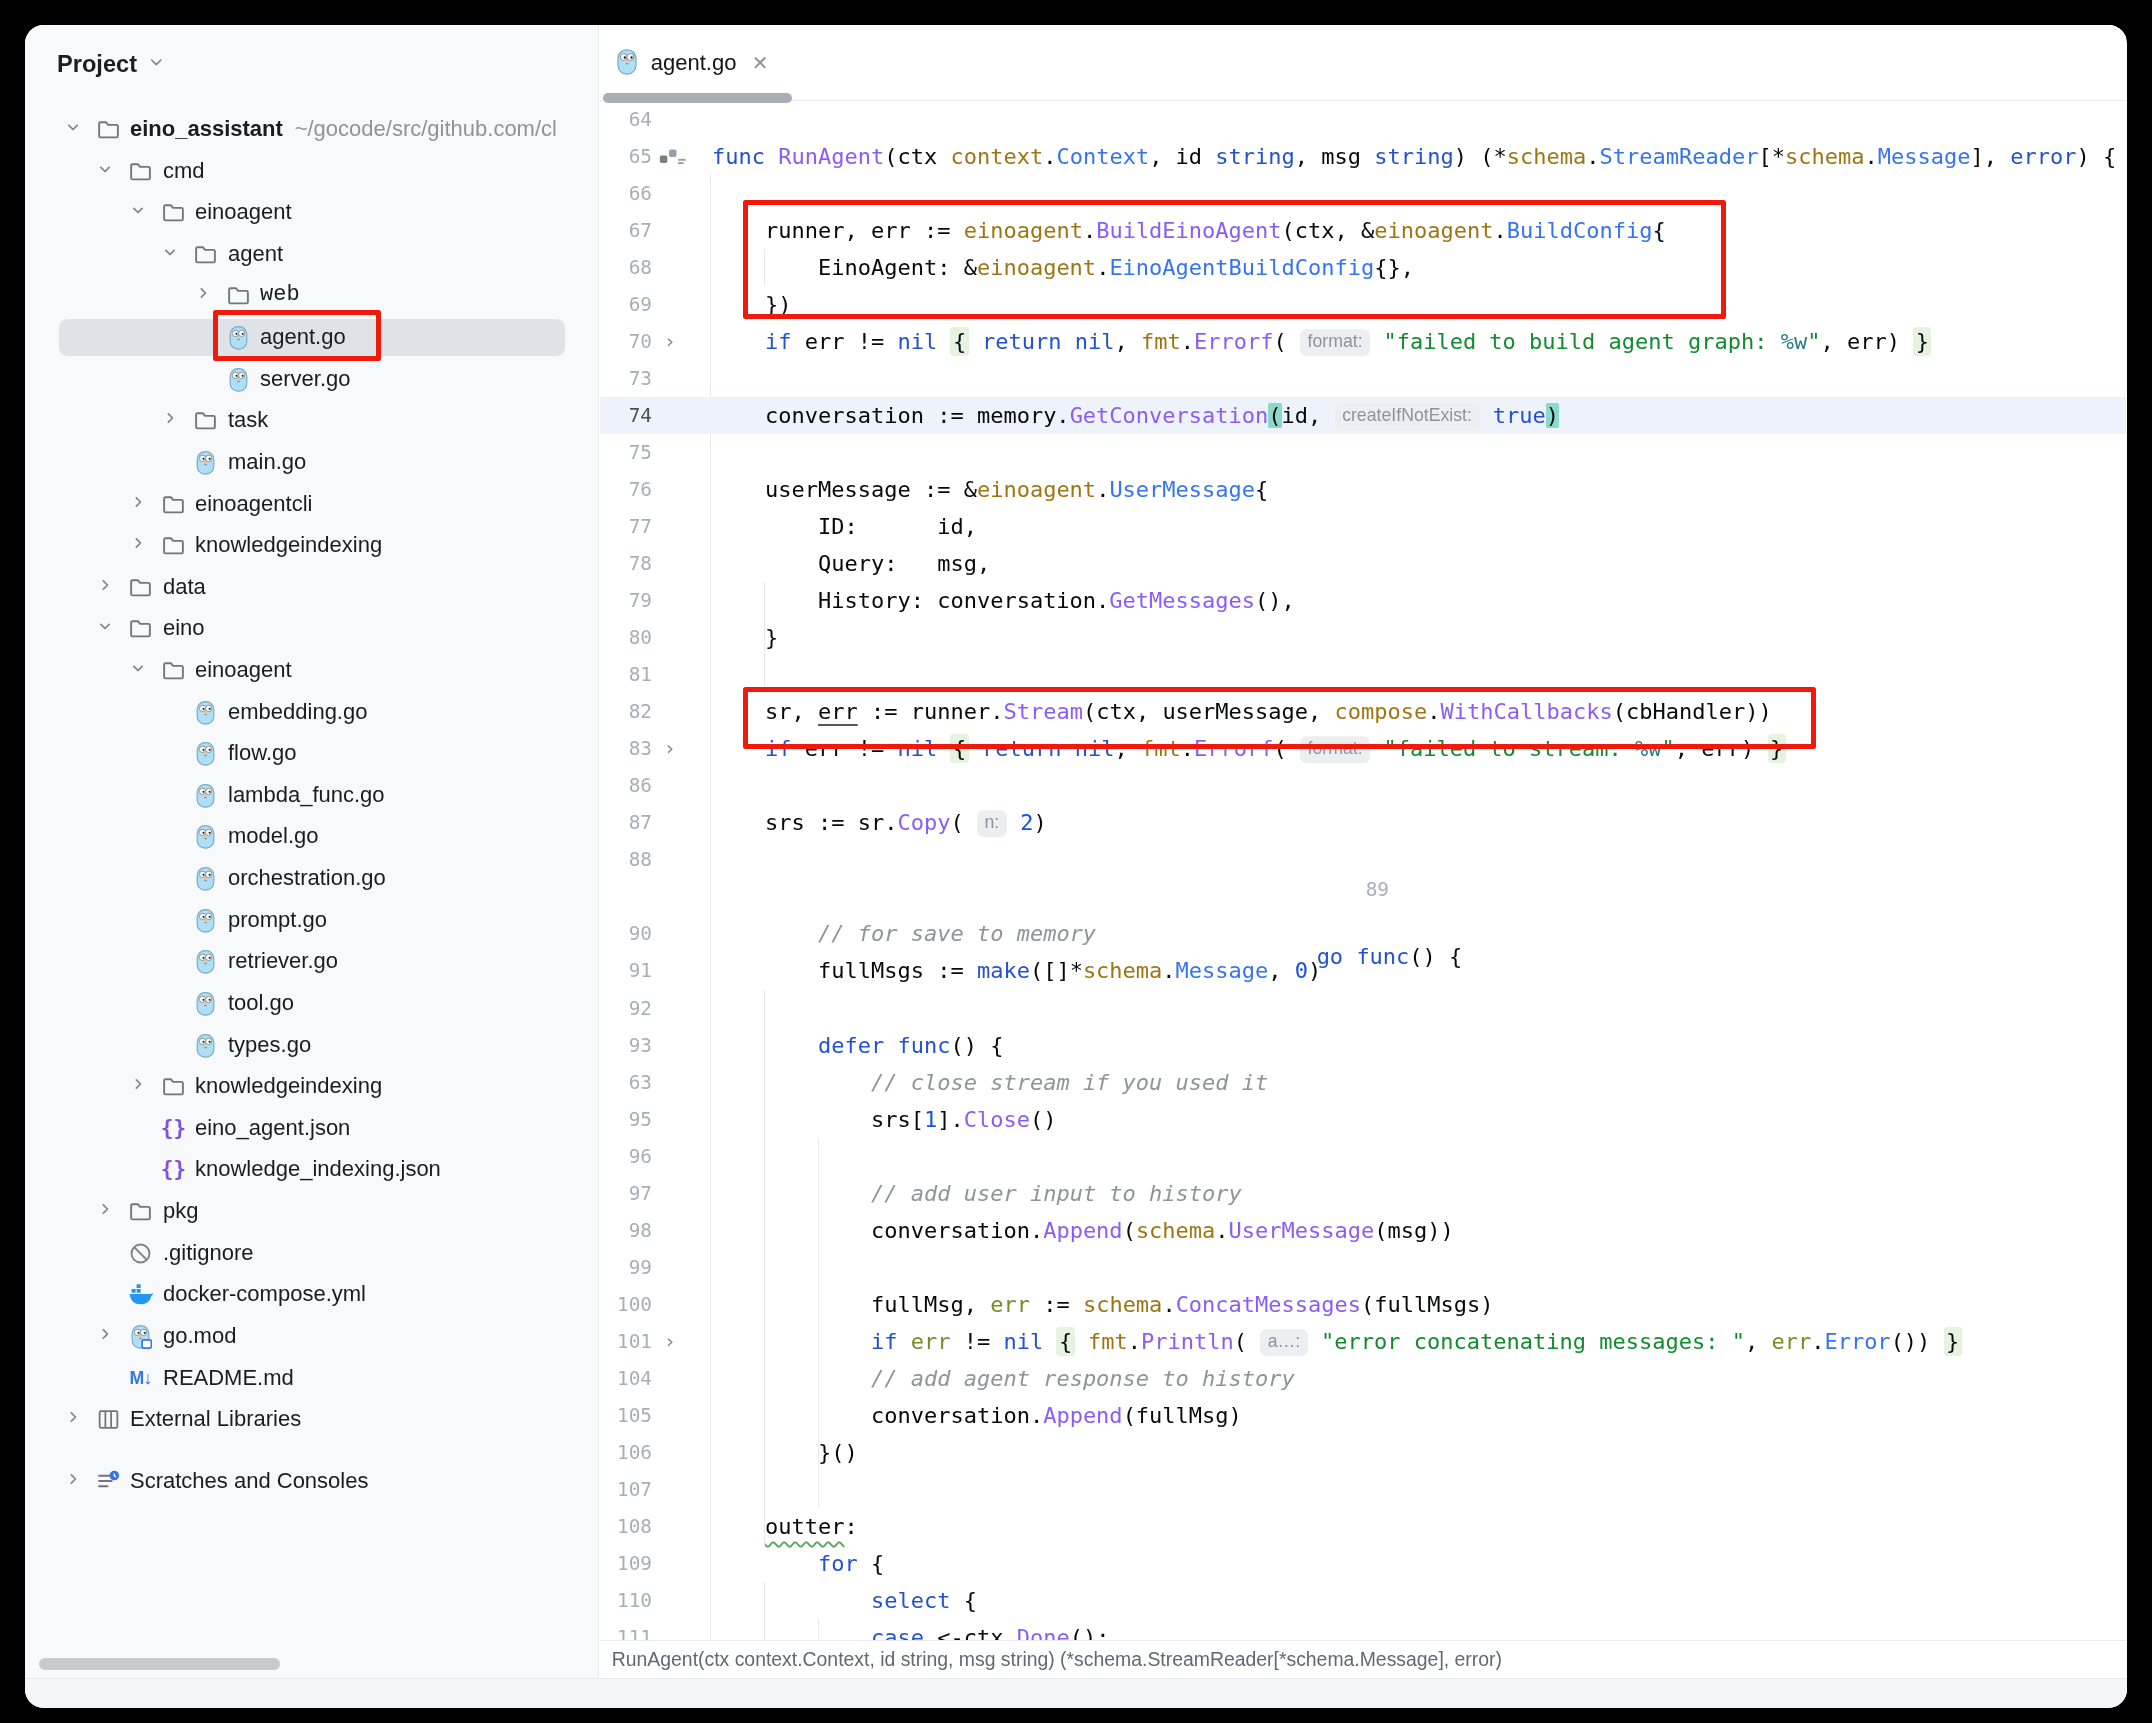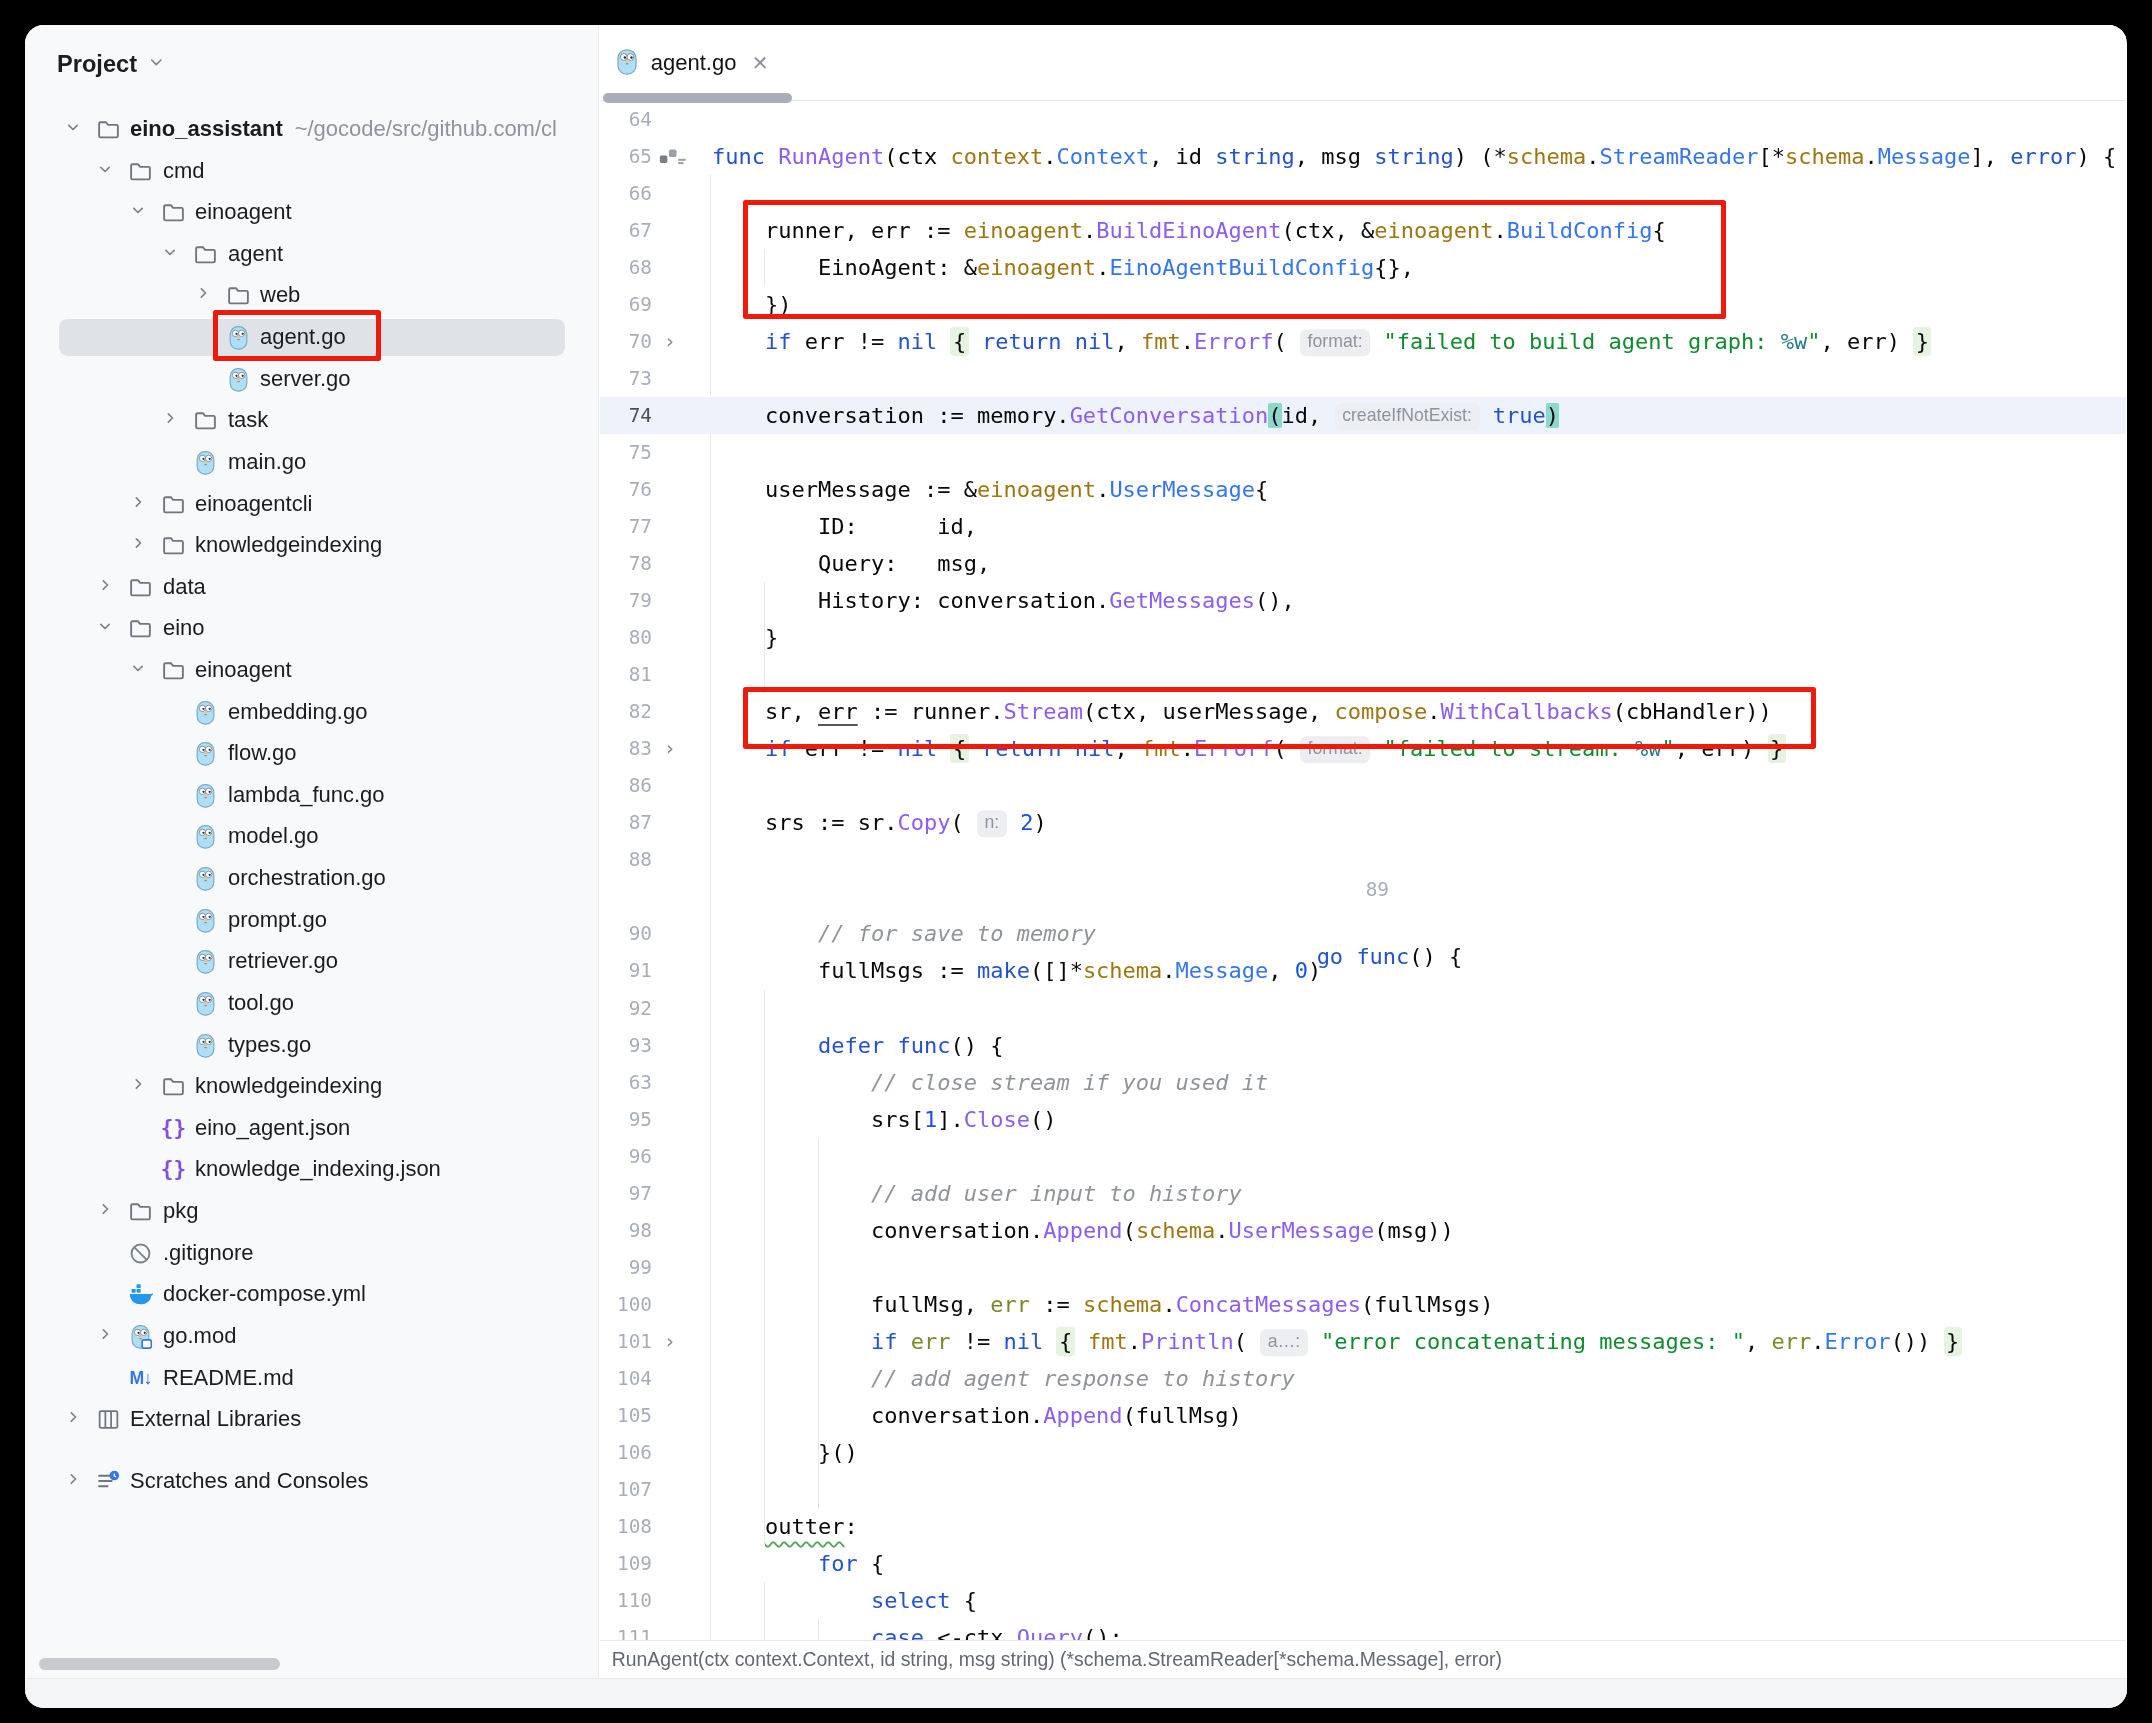--- a/index.html
+++ b/index.html
@@ -121,21 +121,21 @@
           <span class="tchev" style="left: 135px;"><svg width="20" height="20" viewBox="0 0 24 24">
               <path d="M7 10l5 5 5-5" fill="none" stroke="#7D828C" stroke-width="2" stroke-linecap="round" stroke-linejoin="round"></path>
             </svg></span>
           <span class="ticon" style="left: 167px;">
             <svg width="25" height="25" viewBox="0 0 24 24">
               <path d="M3 6.2C3 5.5 3.6 5 4.3 5h5.2l2.1 2.6h8.1c.8 0 1.3.6 1.3 1.3v9.3c0 .7-.5 1.3-1.3 1.3H4.3C3.6 19.5 3 19 3 18.2z" fill="none" stroke="#70757F" stroke-width="1.8" stroke-linejoin="round"></path>
             </svg>
           </span>
           <span class="tlabel" style="left: 203px;">agent</span>
         </div>
-        <div class="trow" style="top: 166px;">
+        <div class="trow" style="top: 166px; font-family: Liberation Mono, monospace;">
           <span class="tchev" style="left: 168px;"><svg width="20" height="20" viewBox="0 0 24 24">
               <path d="M10 7l5 5-5 5" fill="none" stroke="#7D828C" stroke-width="2" stroke-linecap="round" stroke-linejoin="round"></path>
             </svg></span>
           <span class="ticon" style="left: 200px;">
             <svg width="25" height="25" viewBox="0 0 24 24">
               <path d="M3 6.2C3 5.5 3.6 5 4.3 5h5.2l2.1 2.6h8.1c.8 0 1.3.6 1.3 1.3v9.3c0 .7-.5 1.3-1.3 1.3H4.3C3.6 19.5 3 19 3 18.2z" fill="none" stroke="#70757F" stroke-width="1.8" stroke-linejoin="round"></path>
             </svg>
           </span>
           <span class="tlabel" style="left: 235px;">web</span>
         </div>
@@ -722,21 +722,21 @@
           <pre class="cl"><span class="tok-p">        </span><span class="tok-k">for</span><span class="tok-p"> {</span></pre>
         </div>
         <div class="crow" style="top: 1481px;">
           <span class="ln">110</span>
           <span class="gslot"></span>
           <pre class="cl"><span class="tok-p">            </span><span class="tok-k">select</span><span class="tok-p"> {</span></pre>
         </div>
         <div class="crow" style="top: 1518px;">
           <span class="ln">111</span>
           <span class="gslot"></span>
-          <pre class="cl"><span class="tok-p">            </span><span class="tok-k">case</span><span class="tok-p"> &lt;-ctx.</span><span class="tok-f">Query</span><span class="tok-p">():</span></pre>
+          <pre class="cl"><span class="tok-p">            </span><span class="tok-k">case</span><span class="tok-p"> &lt;-ctx.</span><span class="tok-f">Done</span><span class="tok-p">():</span></pre>
         </div>
       </div>
 
     <div id="box-build" class="redbox"></div>
     <div id="box-stream" class="redbox"></div>
 
     <div id="statusbar">
       <span id="breadcrumb">RunAgent(ctx context.Context, id string, msg string) (*schema.StreamReader[*schema.Message], error)</span>
     </div>
   </div>

